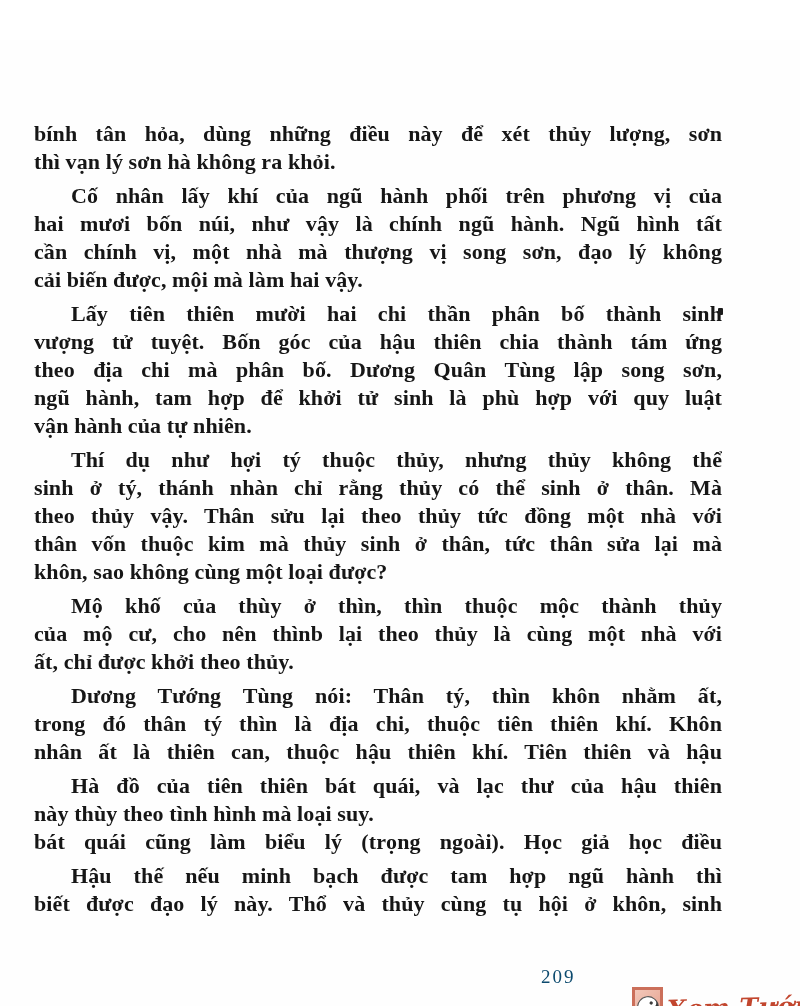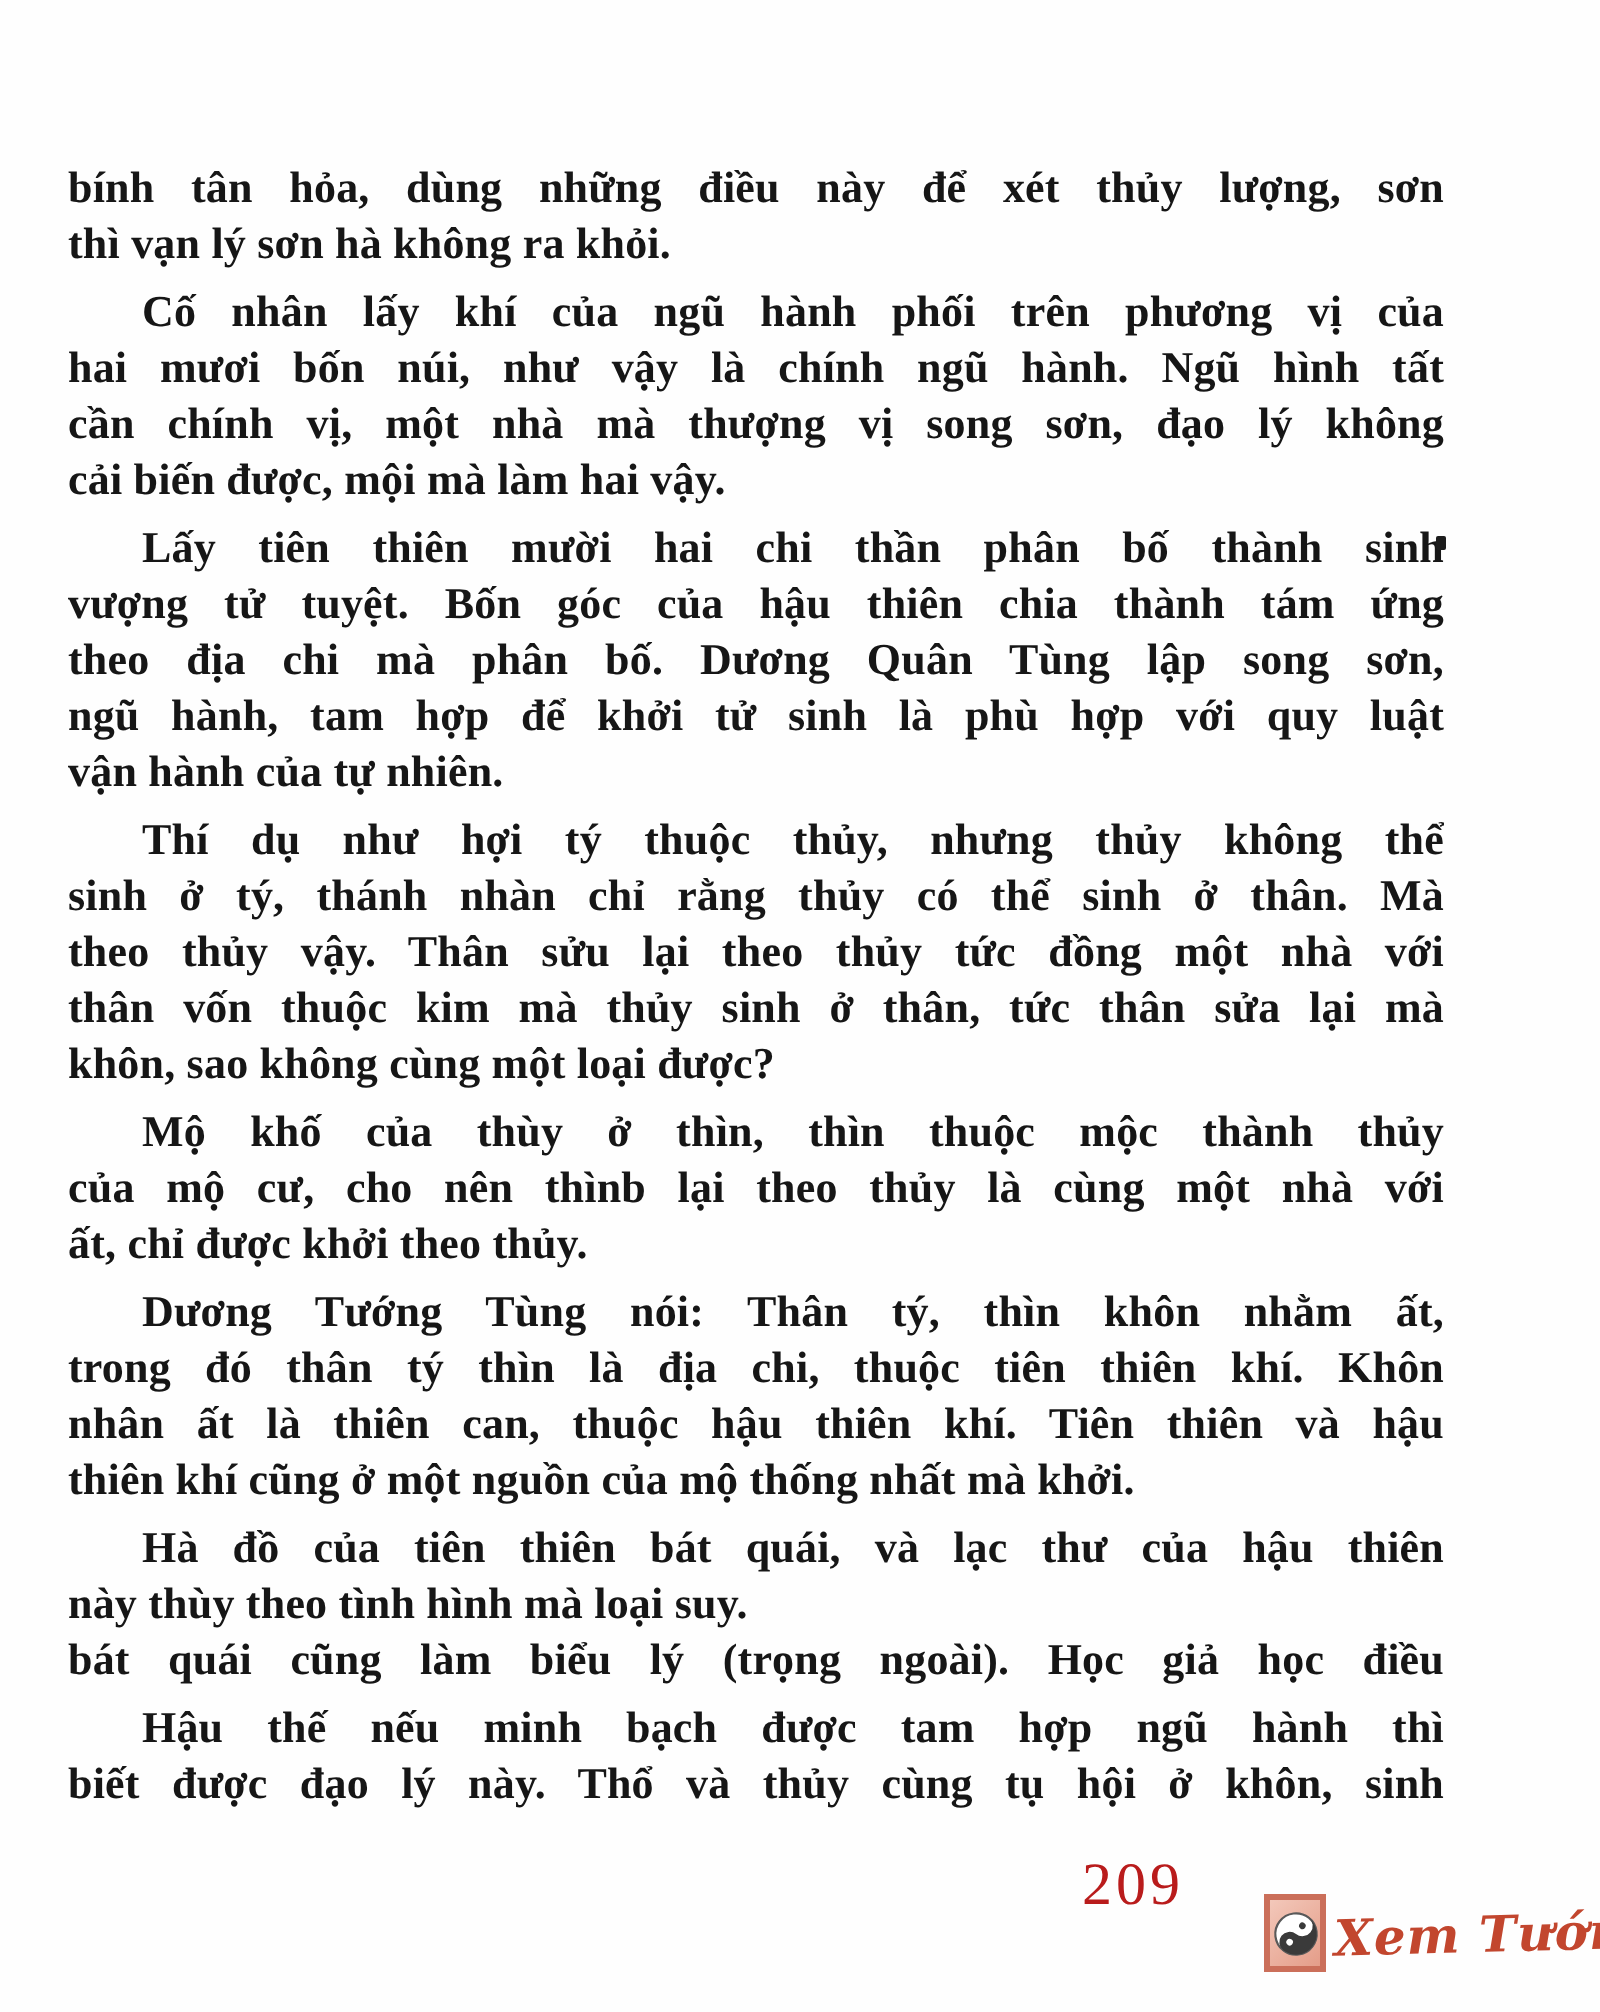--- a/index.html
+++ b/index.html
@@ -6,20 +6,21 @@
   body {
     width: 800px; height: 1006px;
     background: #ffffff;
     font-family: "Liberation Serif", "DejaVu Serif", serif;
     position: relative;
     overflow: hidden;
   }
   .page {
     position: absolute; inset: 0;
     background: #fefefe;
+    margin-top: 40px;
   }
   
   .text-block {
     position: absolute;
     left: 34px; top: 80px;
     width: 688px;
     font-size: 22px;
     font-weight: 700;
     color: #161616;
     letter-spacing: 0.1px;
@@ -33,23 +34,23 @@
     text-align: justify;
     text-align-last: justify;
     overflow: hidden;
   }
   .line.is-last { text-align-last: left; }
   .para.indent .line:first-child { text-indent: 37px; }
 
   .page-number {
     position: absolute;
     left: 541px; top: 926px;
-    font-size: 30px;
+    font-size: 19px;
     font-weight: 400;
-    color: #b91c1c;
+    color: #0c4a6e;
     letter-spacing: 2px;
   }
 
   
   .speck {
     position: absolute;
     left: 718px; top: 268px;
     width: 5px; height: 7px;
     background: #1c1c1c;
     border-radius: 1px;
@@ -116,21 +117,20 @@
       </div>
       <div class="para indent">
         <div class="line">Mộ khố của thùy ở thìn, thìn thuộc mộc thành thủy</div>
         <div class="line">của mộ cư, cho nên thìnb lại theo thủy là cùng một nhà với</div>
         <div class="line is-last">ất, chỉ được khởi theo thủy.</div>
       </div>
       <div class="para indent">
         <div class="line">Dương Tướng Tùng nói: Thân tý, thìn khôn nhằm ất,</div>
         <div class="line">trong đó thân tý thìn là địa chi, thuộc tiên thiên khí. Khôn</div>
         <div class="line">nhân ất là thiên can, thuộc hậu thiên khí. Tiên thiên và hậu</div>
-        <div class="line is-last">thiên khí cũng ở một nguồn của mộ thống nhất mà khởi.</div>
       </div>
       <div class="para indent">
         <div class="line">Hà đồ của tiên thiên bát quái, và lạc thư của hậu thiên</div>
         <div class="line is-last">này thùy theo tình hình mà loại suy.</div>
         <div class="line">bát quái cũng làm biểu lý (trọng ngoài). Học giả học điều</div>
       </div>
       <div class="para indent">
         <div class="line">Hậu thế nếu minh bạch được tam hợp ngũ hành thì</div>
         <div class="line">biết được đạo lý này. Thổ và thủy cùng tụ hội ở khôn, sinh</div>
       </div>

